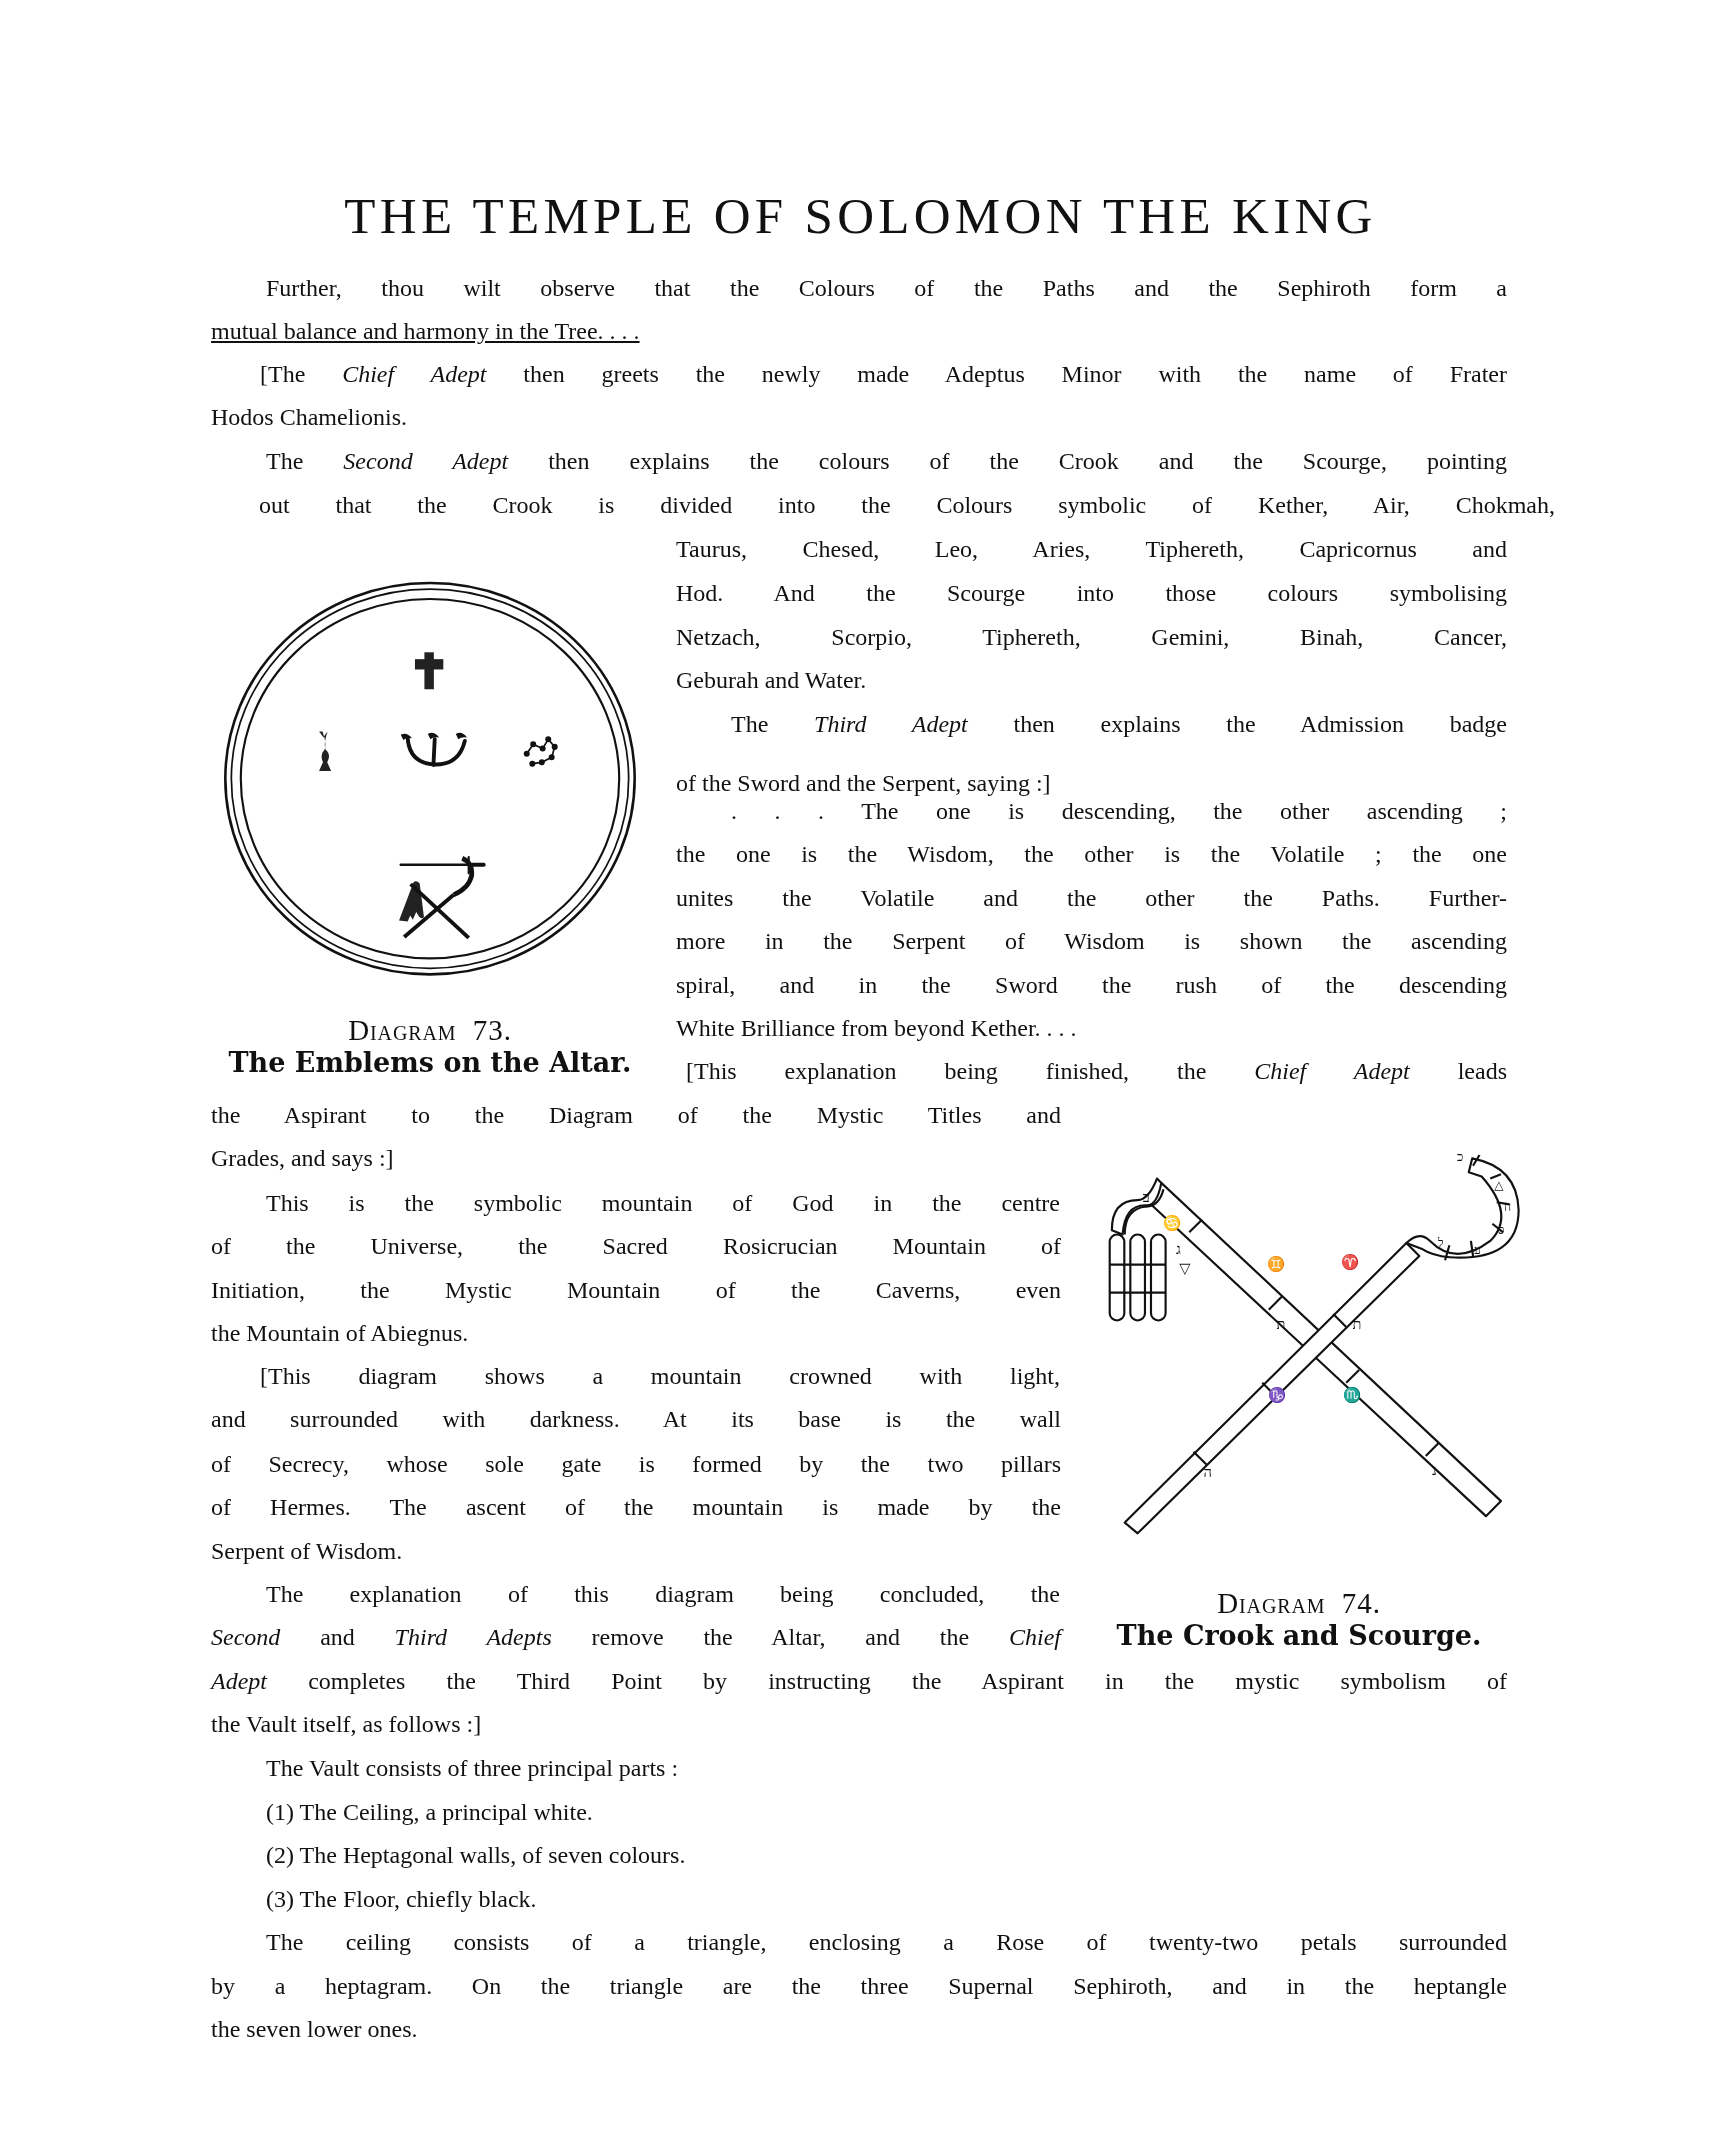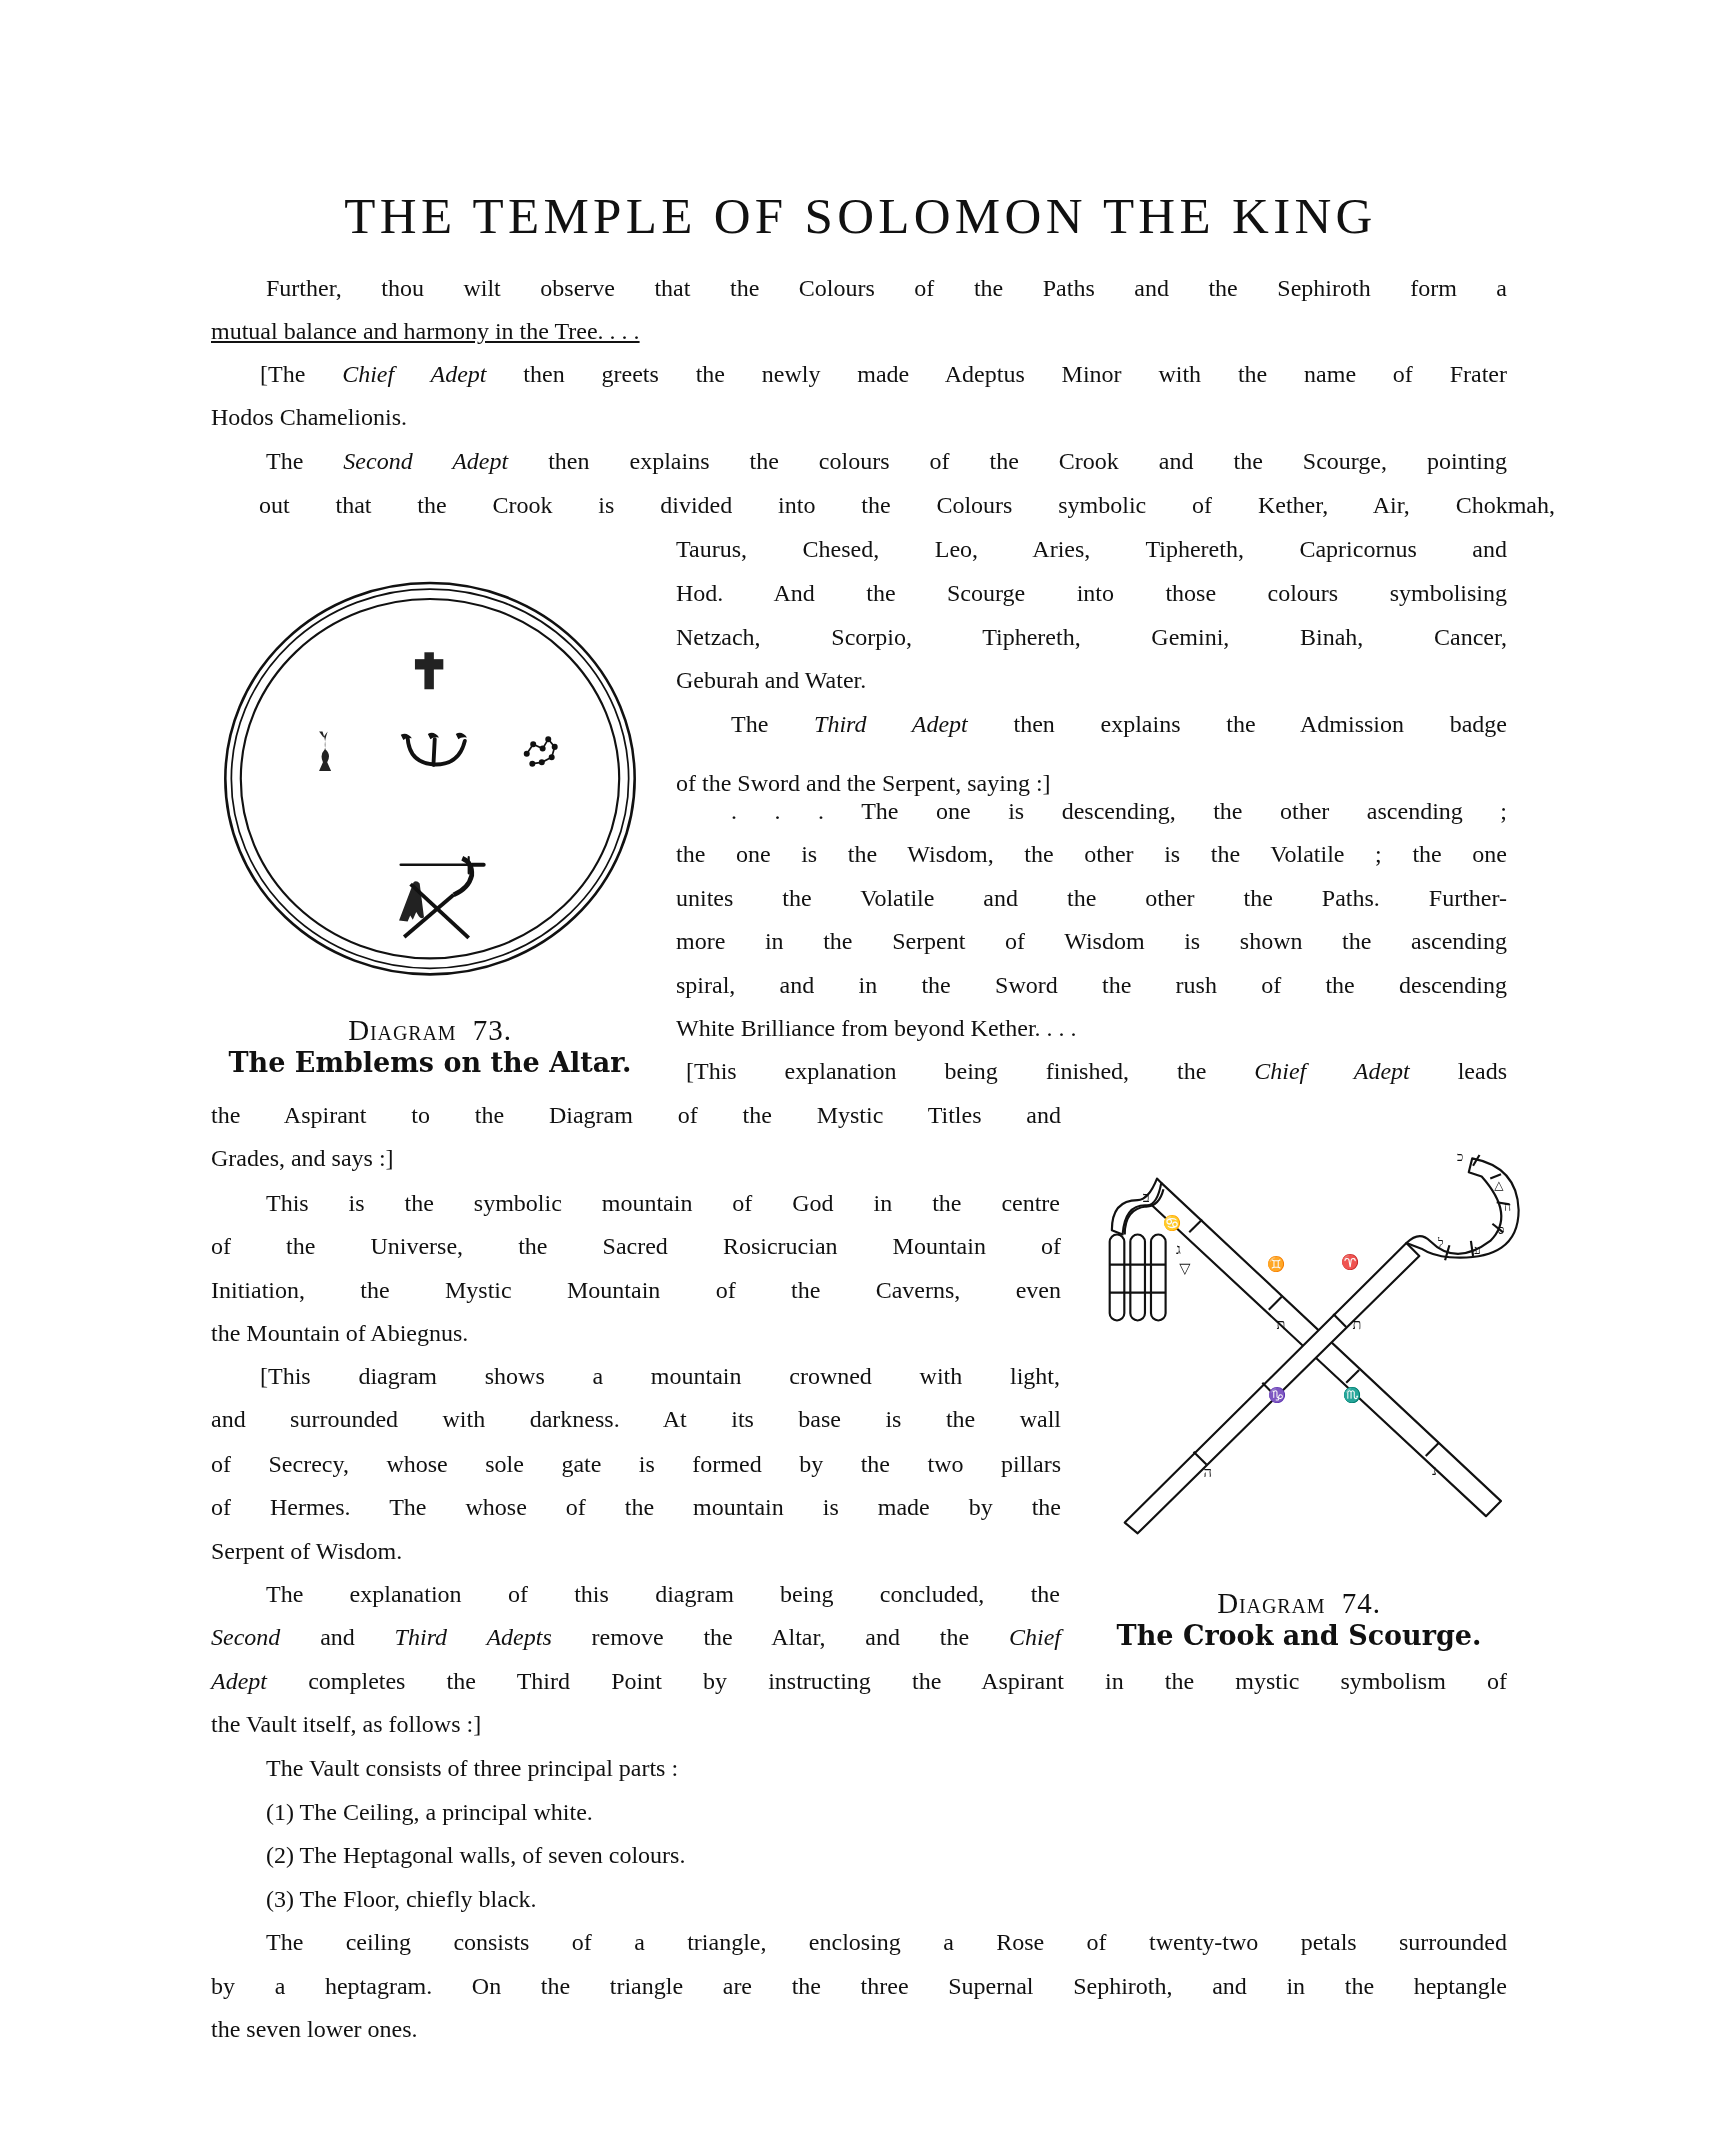--- a/index.html
+++ b/index.html
@@ -58,21 +58,21 @@
 <div class="line" style="left:211px; top:1146px;">Grades, and says :]</div>
 
 <div class="line just" style="left:266px; width:794px; top:1191px;">This is the symbolic mountain of God in the centre</div>
 <div class="line just" style="left:211px; width:850px; top:1234px;">of the Universe, the Sacred Rosicrucian Mountain of</div>
 <div class="line just" style="left:211px; width:850px; top:1278px;">Initiation, the Mystic Mountain of the Caverns, even</div>
 <div class="line" style="left:211px; top:1321px;">the Mountain of Abiegnus.</div>
 
 <div class="line just" style="left:260px; width:800px; top:1364px;">[This diagram shows a mountain crowned with light,</div>
 <div class="line just" style="left:211px; width:850px; top:1407px;">and surrounded with darkness.  At its base is the wall</div>
 <div class="line just" style="left:211px; width:850px; top:1452px;">of Secrecy, whose sole gate is formed by the two pillars</div>
-<div class="line just" style="left:211px; width:850px; top:1495px;">of Hermes.  The whose of the mountain is made by the</div>
+<div class="line just" style="left:211px; width:850px; top:1495px;">of Hermes.  The ascent of the mountain is made by the</div>
 <div class="line" style="left:211px; top:1539px;">Serpent of Wisdom.</div>
 
 <div class="line just" style="left:266px; width:794px; top:1582px;">The explanation of this diagram being concluded, the</div>
 <div class="line just" style="left:211px; width:850px; top:1625px;">
   <i>Second</i><span> and </span><i>Third Adepts</i><span> remove the Altar, and the </span><i>Chief</i>
 </div>
 <div class="line just" style="left:211px; width:1296px; top:1669px;">
   <i>Adept</i><span> completes the Third Point by instructing the Aspirant in the mystic symbolism of</span>
 </div>
 <div class="line" style="left:211px; top:1712px;">the Vault itself, as follows :]</div>

